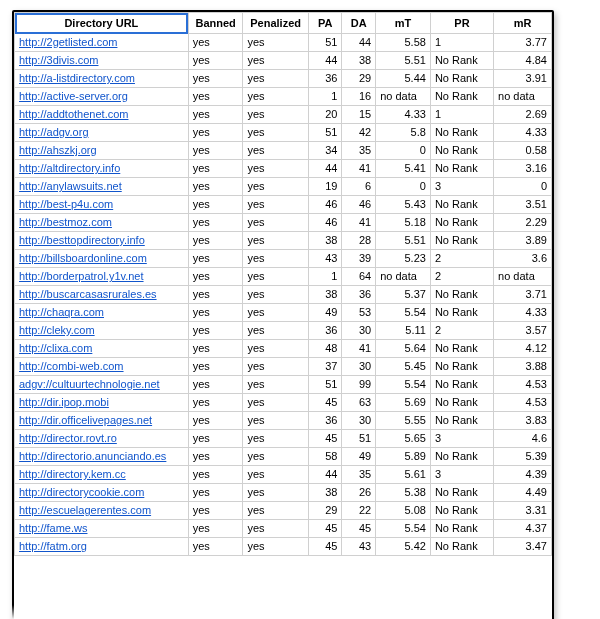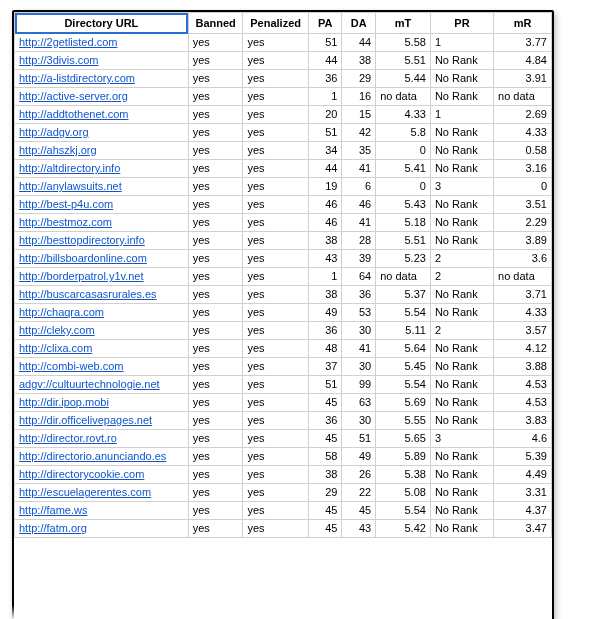--- a/index.html
+++ b/index.html
@@ -343,20 +343,30 @@
             <td class="url txt"><a href="#">http://directorio.anunciando.es</a></td>
             <td class="txt">yes</td>
             <td class="txt">yes</td>
             <td class="num">58</td>
             <td class="num">49</td>
             <td class="num">5.89</td>
             <td class="txt">No Rank</td>
             <td class="num">5.39</td>
           </tr>
           <tr>
+            <td class="url txt"><a href="#">http://directory.kem.cc</a></td>
+            <td class="txt">yes</td>
+            <td class="txt">yes</td>
+            <td class="num">44</td>
+            <td class="num">35</td>
+            <td class="num">5.61</td>
+            <td class="txt">3</td>
+            <td class="num">4.39</td>
+          </tr>
+          <tr>
             <td class="url txt"><a href="#">http://directorycookie.com</a></td>
             <td class="txt">yes</td>
             <td class="txt">yes</td>
             <td class="num">38</td>
             <td class="num">26</td>
             <td class="num">5.38</td>
             <td class="txt">No Rank</td>
             <td class="num">4.49</td>
           </tr>
           <tr>

